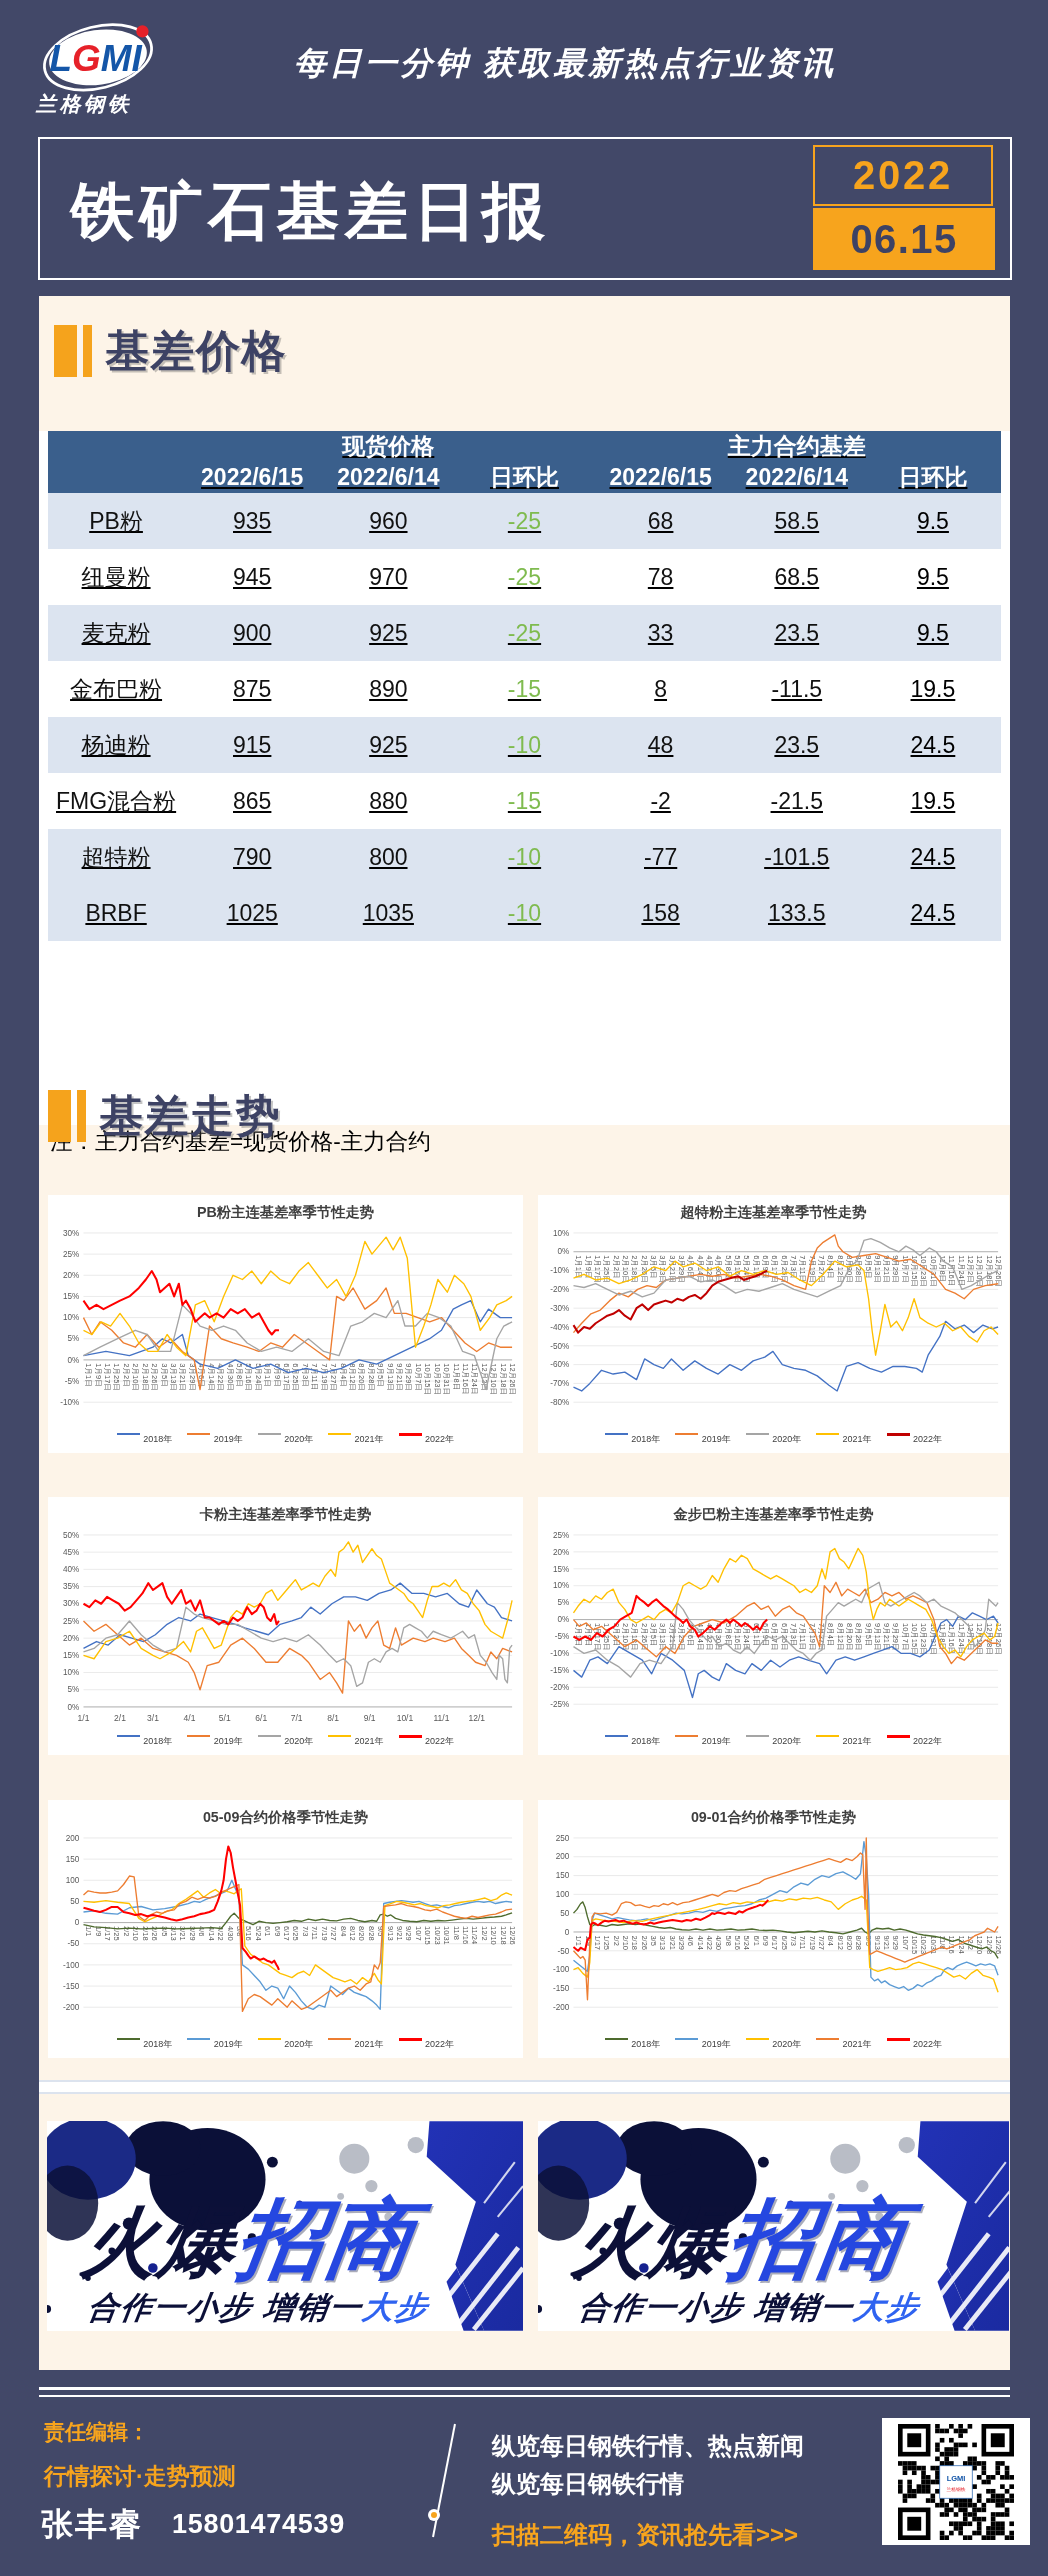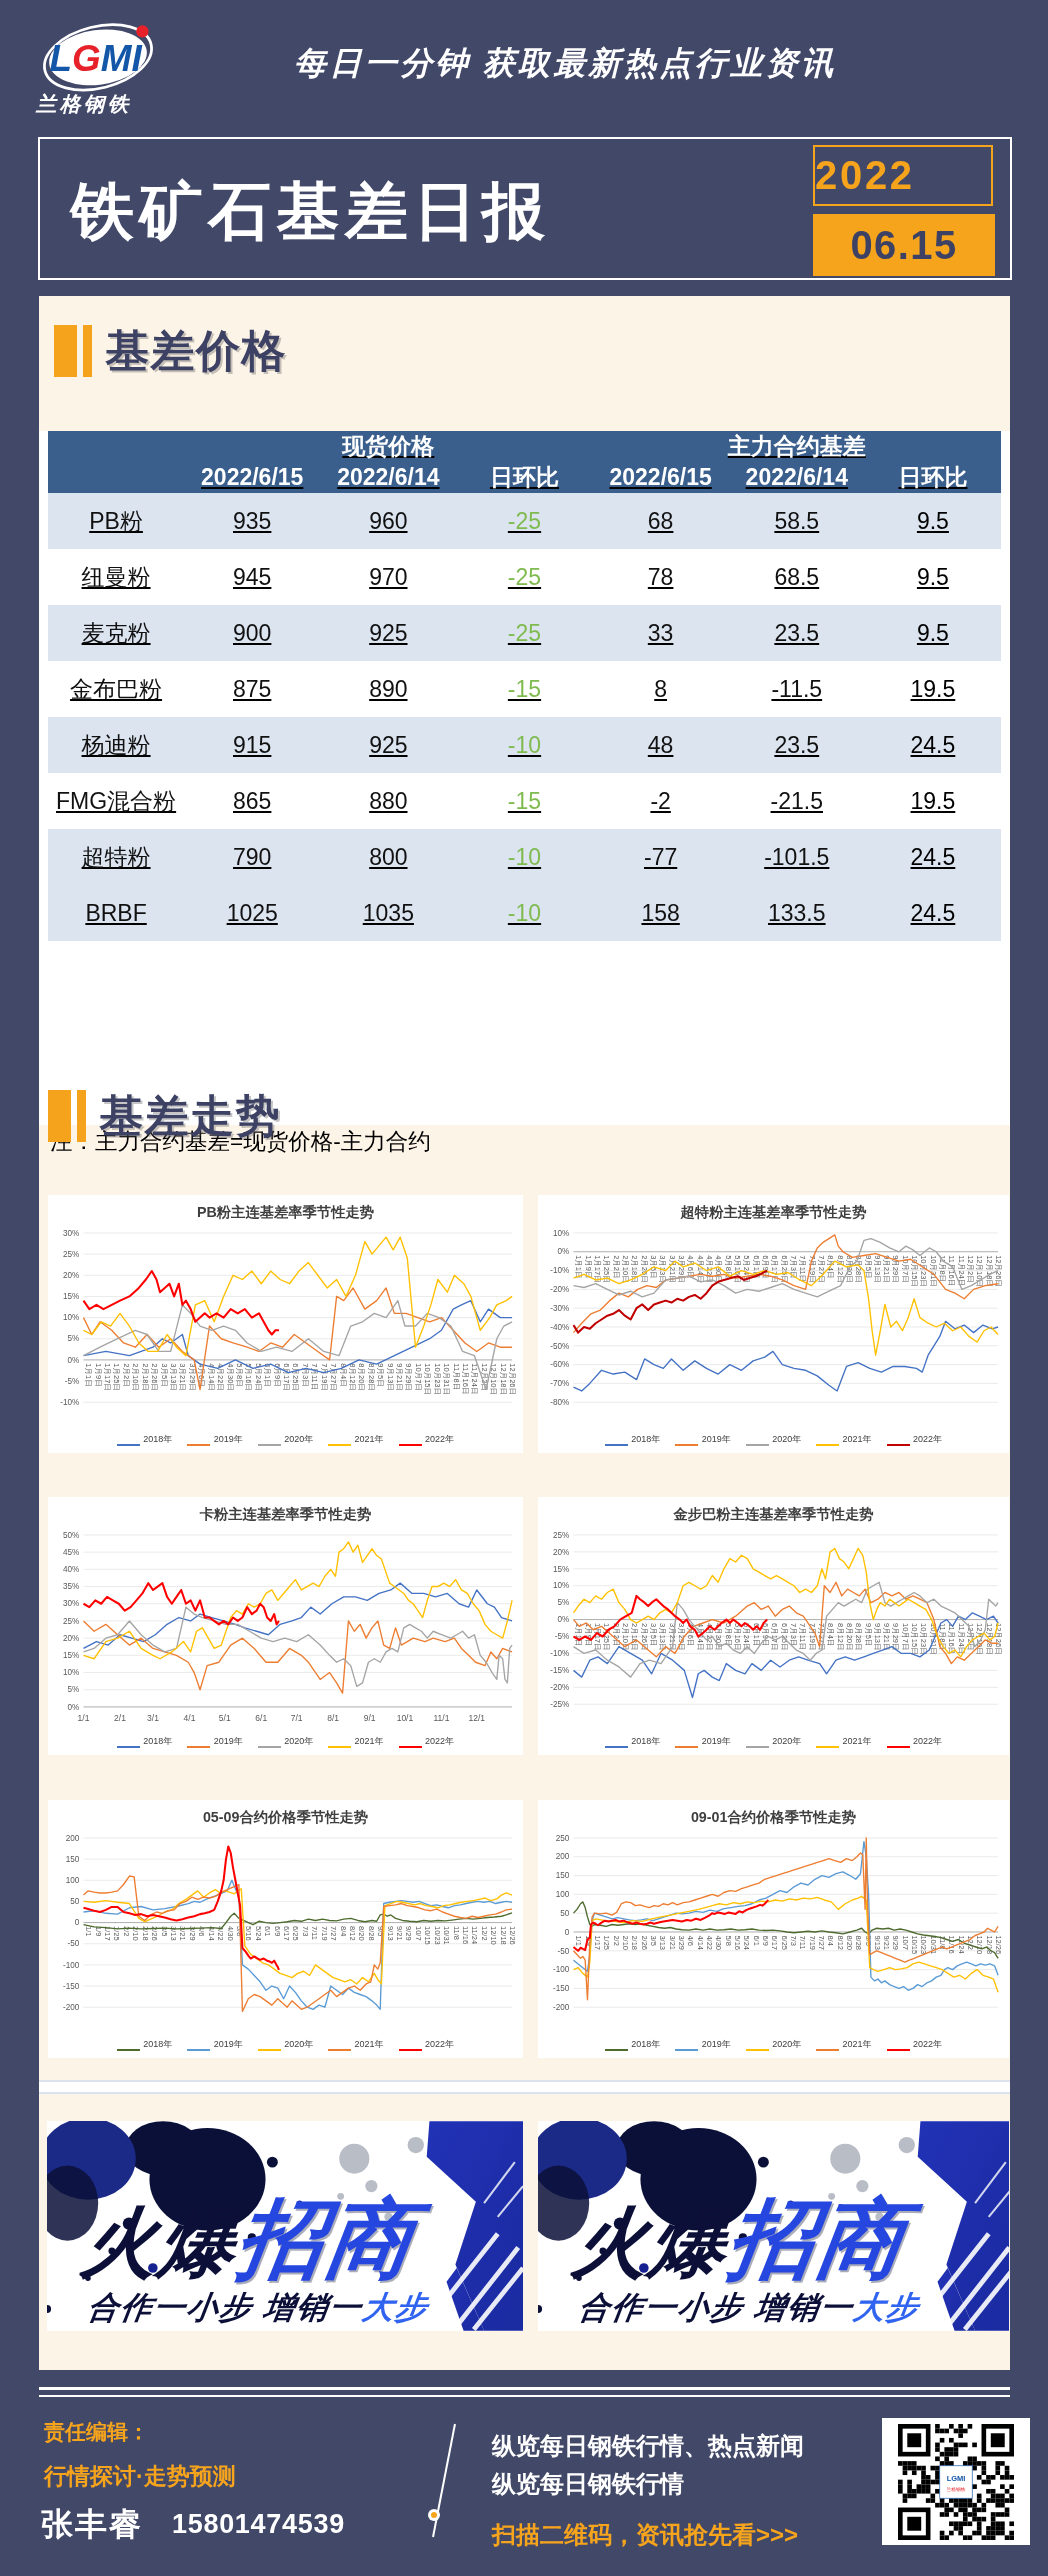--- a/index.html
+++ b/index.html
@@ -10,22 +10,22 @@
   #header{left:0;top:0;width:1049px;height:137px;}
   #slogan{left:294px;top:42px;width:669px;color:#fff;font-size:32px;font-weight:bold;
           font-style:italic;letter-spacing:3.4px;font-family:"Liberation Serif","DejaVu Serif",serif;}
   #logo-sub{left:36px;top:90px;color:#fff;font-size:20.5px;font-weight:bold;letter-spacing:3.4px;
             font-family:"Liberation Serif","DejaVu Serif",serif;font-style:italic;}
   
   #title-card{left:38px;top:137px;width:970px;height:139px;border:2px solid #fff;}
   #main-title{left:31px;top:30px;color:#fff;font-size:63px;font-weight:900;letter-spacing:5.5px;}
   #date-box{left:773px;top:6.1px;width:182px;height:125px;}
   #date-year{left:0;top:0;width:176px;height:57px;border:2.7px solid #f7a41d;color:#f7a41d;
-             font-size:40px;font-weight:900;text-align:left;line-height:57px;letter-spacing:2.7px;}
-  #date-md{left:0;top:69px;width:182px;height:62px;background:#f7a41d;color:#3d4264;
+             font-size:40px;font-weight:900;text-align:center;line-height:57px;letter-spacing:2.7px;}
+  #date-md{left:0;top:63px;width:182px;height:62px;background:#f7a41d;color:#3d4264;
            font-size:40px;font-weight:900;text-align:center;line-height:62px;letter-spacing:1.4px;}
   
   #content{left:39px;top:296px;width:971px;height:2074px;background:#fdf4e8;}
   .sec-head{height:52px;display:flex;align-items:center;}
   #sec1{left:15px;top:29px;font-family:Liberation Mono, monospace;}
   #sec2{left:9px;top:794px;}
   .bar1{width:23px;height:52px;background:#f5a31c;}
   .bar2{width:9px;height:52px;background:#f5a31c;margin-left:5.5px;}
   .sec-title{margin-left:13.7px;font-size:44px;font-weight:900;color:#3d4264;
              text-shadow:2px 2px 0 rgba(90,90,90,0.35);letter-spacing:1.4px;}
@@ -41,21 +41,21 @@
   td.grn{color:#7fbb4f;}
   td.red{color:#000000;}
   #table-note{left:11px;top:695px;font-size:22.5px;color:#000;}
   
   .chart-card{background:#fff;width:475px;height:258px;}
   #card0{left:9px;top:899px;} #card1{left:499px;top:899px;width:471px;}
   #card2{left:9px;top:1201px;} #card3{left:499px;top:1201px;width:471px;}
   #card4{left:9px;top:1504px;} #card5{left:499px;top:1504px;width:471px;}
   .chart-title{text-align:center;padding-top:8.2px;height:23px;font-size:14.3px;font-weight:bold;color:#3f3f3f;}
   .chart-legend{position:absolute;left:0;bottom:6.8px;width:100%;display:flex;justify-content:center;gap:15px;}
-  .leg-item{display:flex;align-items:flex-end;font-size:9px;color:#404040;}
+  .leg-item{display:flex;align-items:flex-start;font-size:9px;color:#404040;}
   .leg-line{display:inline-block;width:23px;margin-right:3.4px;}
   
   #sep{left:0;top:1784px;width:971px;height:9.6px;background:#fff;
        border-top:2.7px solid #dce3ee;border-bottom:2.7px solid #dce3ee;}
   
   .banner{top:1825px;width:476px;height:210px;background:#fff;overflow:hidden;}
   #banner0{left:7.5px;} #banner1{left:499px;width:471px;}
   .banner svg{position:absolute;left:0;top:0;}
   .b-line1{position:absolute;left:36px;top:60px;transform:skewX(-8deg);white-space:nowrap;}
   .b-hot{font-size:76px;font-weight:900;font-style:italic;color:#0c1038;letter-spacing:1.4px;}

